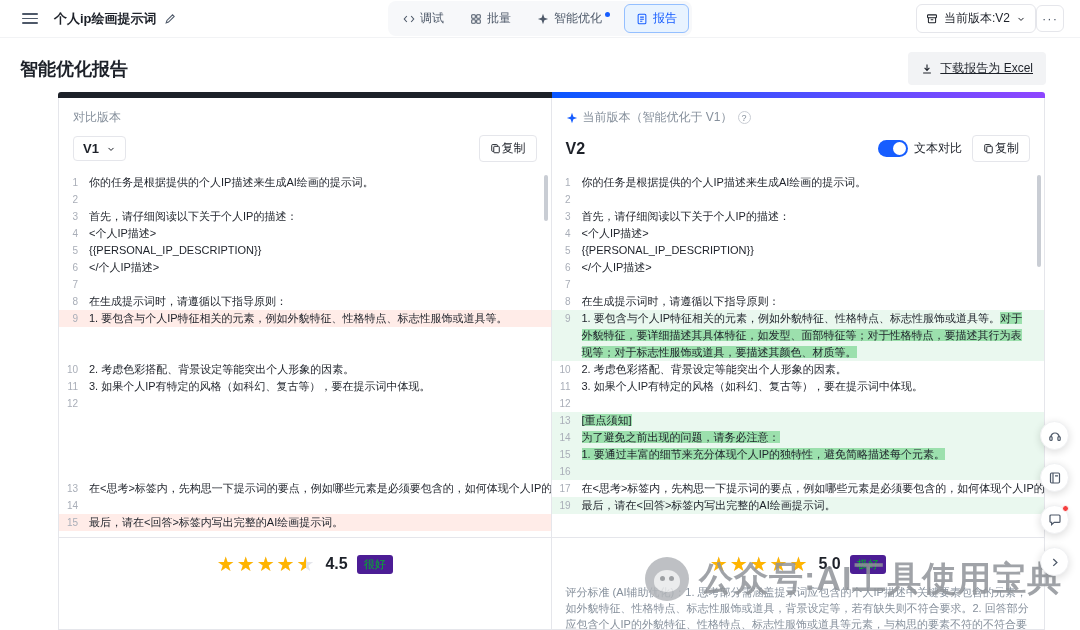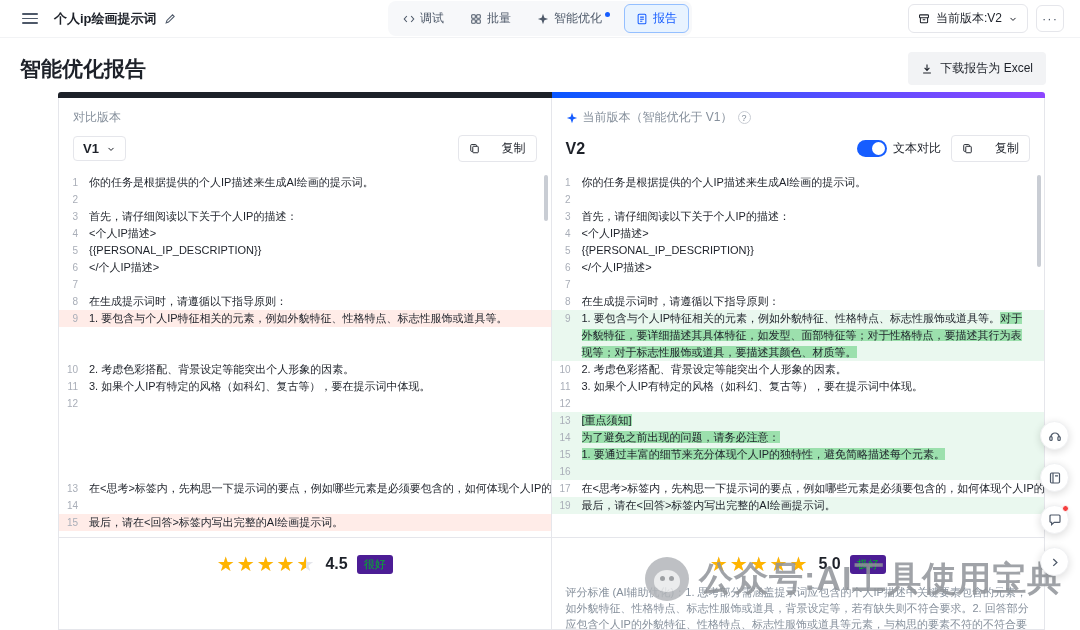--- a/index.html
+++ b/index.html
@@ -13,43 +13,43 @@
   
   .topbar { height: 38px; display: flex; align-items: center; padding: 0 16px; border-bottom: 1px solid #f2f3f5; position: relative; }
   .hamburger { width: 16px; display: flex; flex-direction: column; gap: 3px; cursor: pointer; margin-left: 6px; }
   .hamburger i { height: 1.6px; background: #4e5969; border-radius: 1px; }
   .doc-title { display: flex; align-items: center; gap: 7px; margin-left: 16px; font-size: 13px; font-weight: 700; }
   .pencil { color: #4e5969; cursor: pointer; }
   .nav-group { position: absolute; left: 50%; transform: translateX(-50%); display: flex; align-items: center; gap: 2px; background: #f7f8fa; border-radius: 8px; padding: 3px; }
   .nav-btn { display: flex; align-items: center; gap: 5px; font-size: 12px; color: #4e5969; padding: 5px 11px; border-radius: 6px; cursor: pointer; position: relative; border: 1px solid transparent; }
   .nav-btn.active { background: #e8f3ff; border-color: #94bfff; color: #165dff; }
   .nav-dot { width: 5px; height: 5px; border-radius: 50%; background: #165dff; align-self: flex-start; margin: 2px 0 0 -2px; }
-  .topbar-right { margin-left: auto; display: flex; gap: 8px; align-items: center; }
+  .topbar-right { margin-left: auto; display: flex; align-items: center; }
   .ver-btn { display: flex; align-items: center; gap: 6px; border: 1px solid #e5e6eb; border-radius: 6px; padding: 5px 9px; font-size: 12px; color: #1d2129; cursor: pointer; }
   .more-btn { border: 1px solid #e5e6eb; border-radius: 6px; width: 28px; height: 27px; display: flex; align-items: center; justify-content: center; font-size: 13px; color: #4e5969; cursor: pointer; letter-spacing: 1px; }
 
   
   .page-head { display: flex; align-items: center; justify-content: space-between; padding: 14px 20px 0 20px; }
-  .page-title { font-size: 21px; font-weight: 700; }
-  .dl-btn { display: flex; align-items: center; gap: 7px; background: #f2f3f5; border-radius: 4px; padding: 8px 13px; font-size: 12px; color: #1d2129; cursor: pointer; margin-right: 14px; }
+  .page-title { font-size: 18px; font-weight: 700; }
+  .dl-btn { display: flex; align-items: center; gap: 7px; background: #f2f3f5; border-radius: 4px; padding: 8px 13px; font-size: 12px; color: #1d2129; cursor: pointer; margin-right: 14px; text-decoration: underline; }
 
   
   .card-wrap { position: absolute; left: 30px; right: 35px; top: 92px; bottom: 0; padding-left: 28px; }
   .grad-bar { height: 6px; display: flex; border-radius: 3px 3px 0 0; overflow: hidden; }
   .grad-left { flex: 1; }
   .grad-right { flex: 1; }
   .card { display: flex; height: calc(100% - 6px); border: 1px solid #e5e6eb; border-top: none; background: #fff; overflow: hidden; }
   .panel { width: 50%; display: flex; flex-direction: column; position: relative; min-width: 0; }
   .panel.pleft { border-right: 1px solid #e5e6eb; }
 
   .panel-head { padding: 11px 14px 9px 14px; }
   .muted-label { font-size: 12px; color: #86909c; display: flex; align-items: center; gap: 5px; }
   .panel-head-row { display: flex; align-items: center; justify-content: space-between; margin-top: 9px; }
   .v-select { display: flex; align-items: center; gap: 7px; border: 1px solid #e5e6eb; border-radius: 4px; padding: 4px 9px; font-size: 13px; font-weight: 700; cursor: pointer; }
-  .copy-btn { display: flex; align-items: center; gap: 22px; border: 1px solid #e5e6eb; border-radius: 4px; padding: 4px 10px; font-size: 12px; color: #1d2129; cursor: pointer; background: #fff; }
+  .copy-btn { display: flex; align-items: center; gap: 1px; border: 1px solid #e5e6eb; border-radius: 4px; padding: 4px 10px; font-size: 12px; color: #1d2129; cursor: pointer; background: #fff; }
   .v2-title { font-size: 16px; font-weight: 700; text-align: right; }
   .head-right { display: flex; align-items: center; gap: 10px; }
   .toggle-wrap { display: flex; align-items: center; gap: 6px; font-size: 12px; cursor: pointer; }
   .toggle { width: 30px; height: 17px; border-radius: 9px; background: #165dff; position: relative; }
   .toggle::after { content: ""; position: absolute; right: 2px; top: 2px; width: 13px; height: 13px; border-radius: 50%; background: #fff; }
   .q-circle { width: 13px; height: 13px; border: 1px solid #c9cdd4; border-radius: 50%; font-size: 9px; color: #86909c; display: inline-flex; align-items: center; justify-content: center; cursor: pointer; }
 
   
   .code { flex: 1; min-height: 0; overflow: hidden; font-size: 11px; line-height: 17px; padding-top: 3px; position: relative; }
   .row { display: flex; min-height: 17px; }

